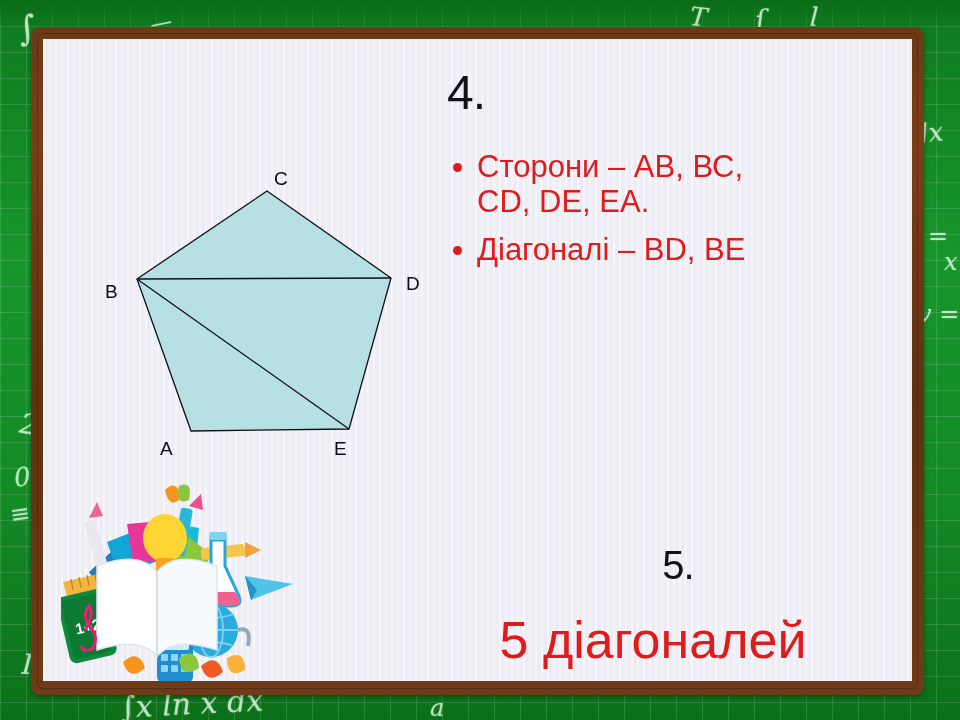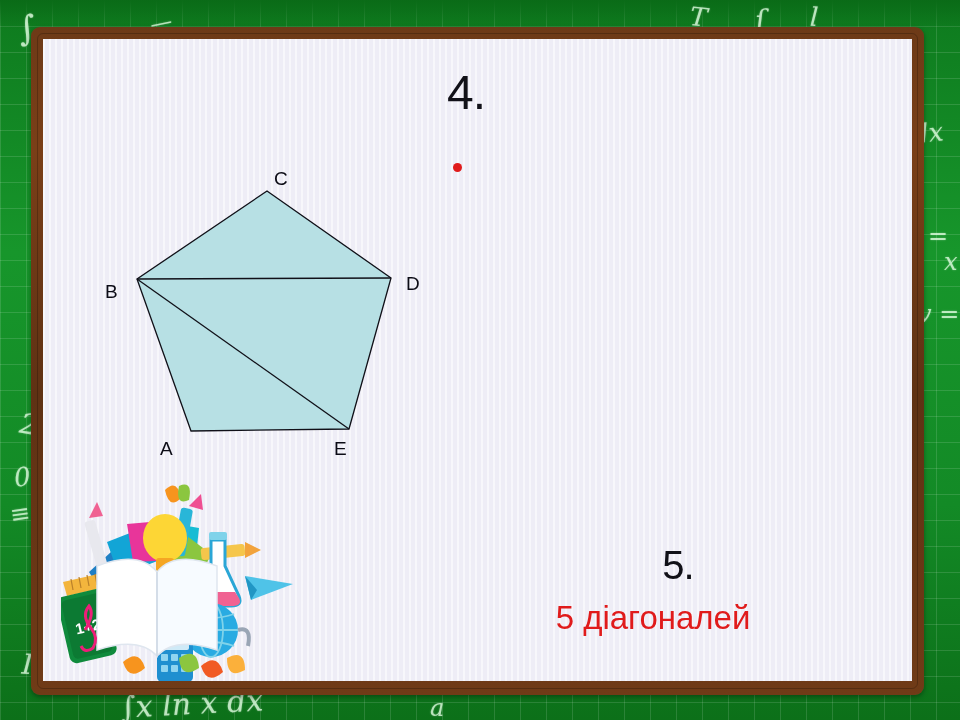--- a/index.html
+++ b/index.html
@@ -129,24 +129,24 @@
     text-align: center;
   }
   #bottomblock .num5 {
     font-size: 40px;
     color: #111118;
     line-height: 1.05;
     letter-spacing: -1px;
     padding-left: 30px;
   }
   #bottomblock .ans {
-    font-size: 33px;
+    font-size: 52px;
     color: #e01b1b;
     line-height: 1.2;
-    margin-top: 12px;
+    margin-top: 23px;
     padding-right: 20px;
   }
 
   
   #clipart {
     position: absolute;
     left: 18px; bottom: -14px;
     width: 260px; height: 215px;
   }
   #clipart svg { display:block; }
@@ -188,21 +188,22 @@
         <span class="vlabel" id="lblB" style="left: 62px; top: 243px;">B</span>
         <span class="vlabel" id="lblC" style="left: 231px; top: 130px;">C</span>
         <span class="vlabel" id="lblD" style="left: 363px; top: 235px;">D</span>
         <span class="vlabel" id="lblE" style="left: 291px; top: 400px;">E</span>
       </div>
 
       <div id="textcol">
         <div class="heading">4.</div>
 
         <ul class="bullets" id="bulletList">
-            <li style="color: rgb(224, 27, 27);"><span class="dot" style="background: rgb(224, 27, 27);"></span></li>
+            <li style="color: rgb(224, 27, 27);"><span class="dot" style="background: rgb(224, 27, 27);"></span><span>Сторони – АВ, ВС, СD, DE, EA.</span></li>
+            <li style="color: rgb(224, 27, 27);"><span class="dot" style="background: rgb(224, 27, 27);"></span><span>Діагоналі – ВD, ВЕ</span></li>
           </ul>
       </div>
 
       <div id="bottomblock">
         <div class="num5">5.</div>
         <div class="ans">5 діагоналей</div>
       </div>
 
       <div id="clipart">
         <svg width="260" height="215" viewBox="0 0 260 215">

